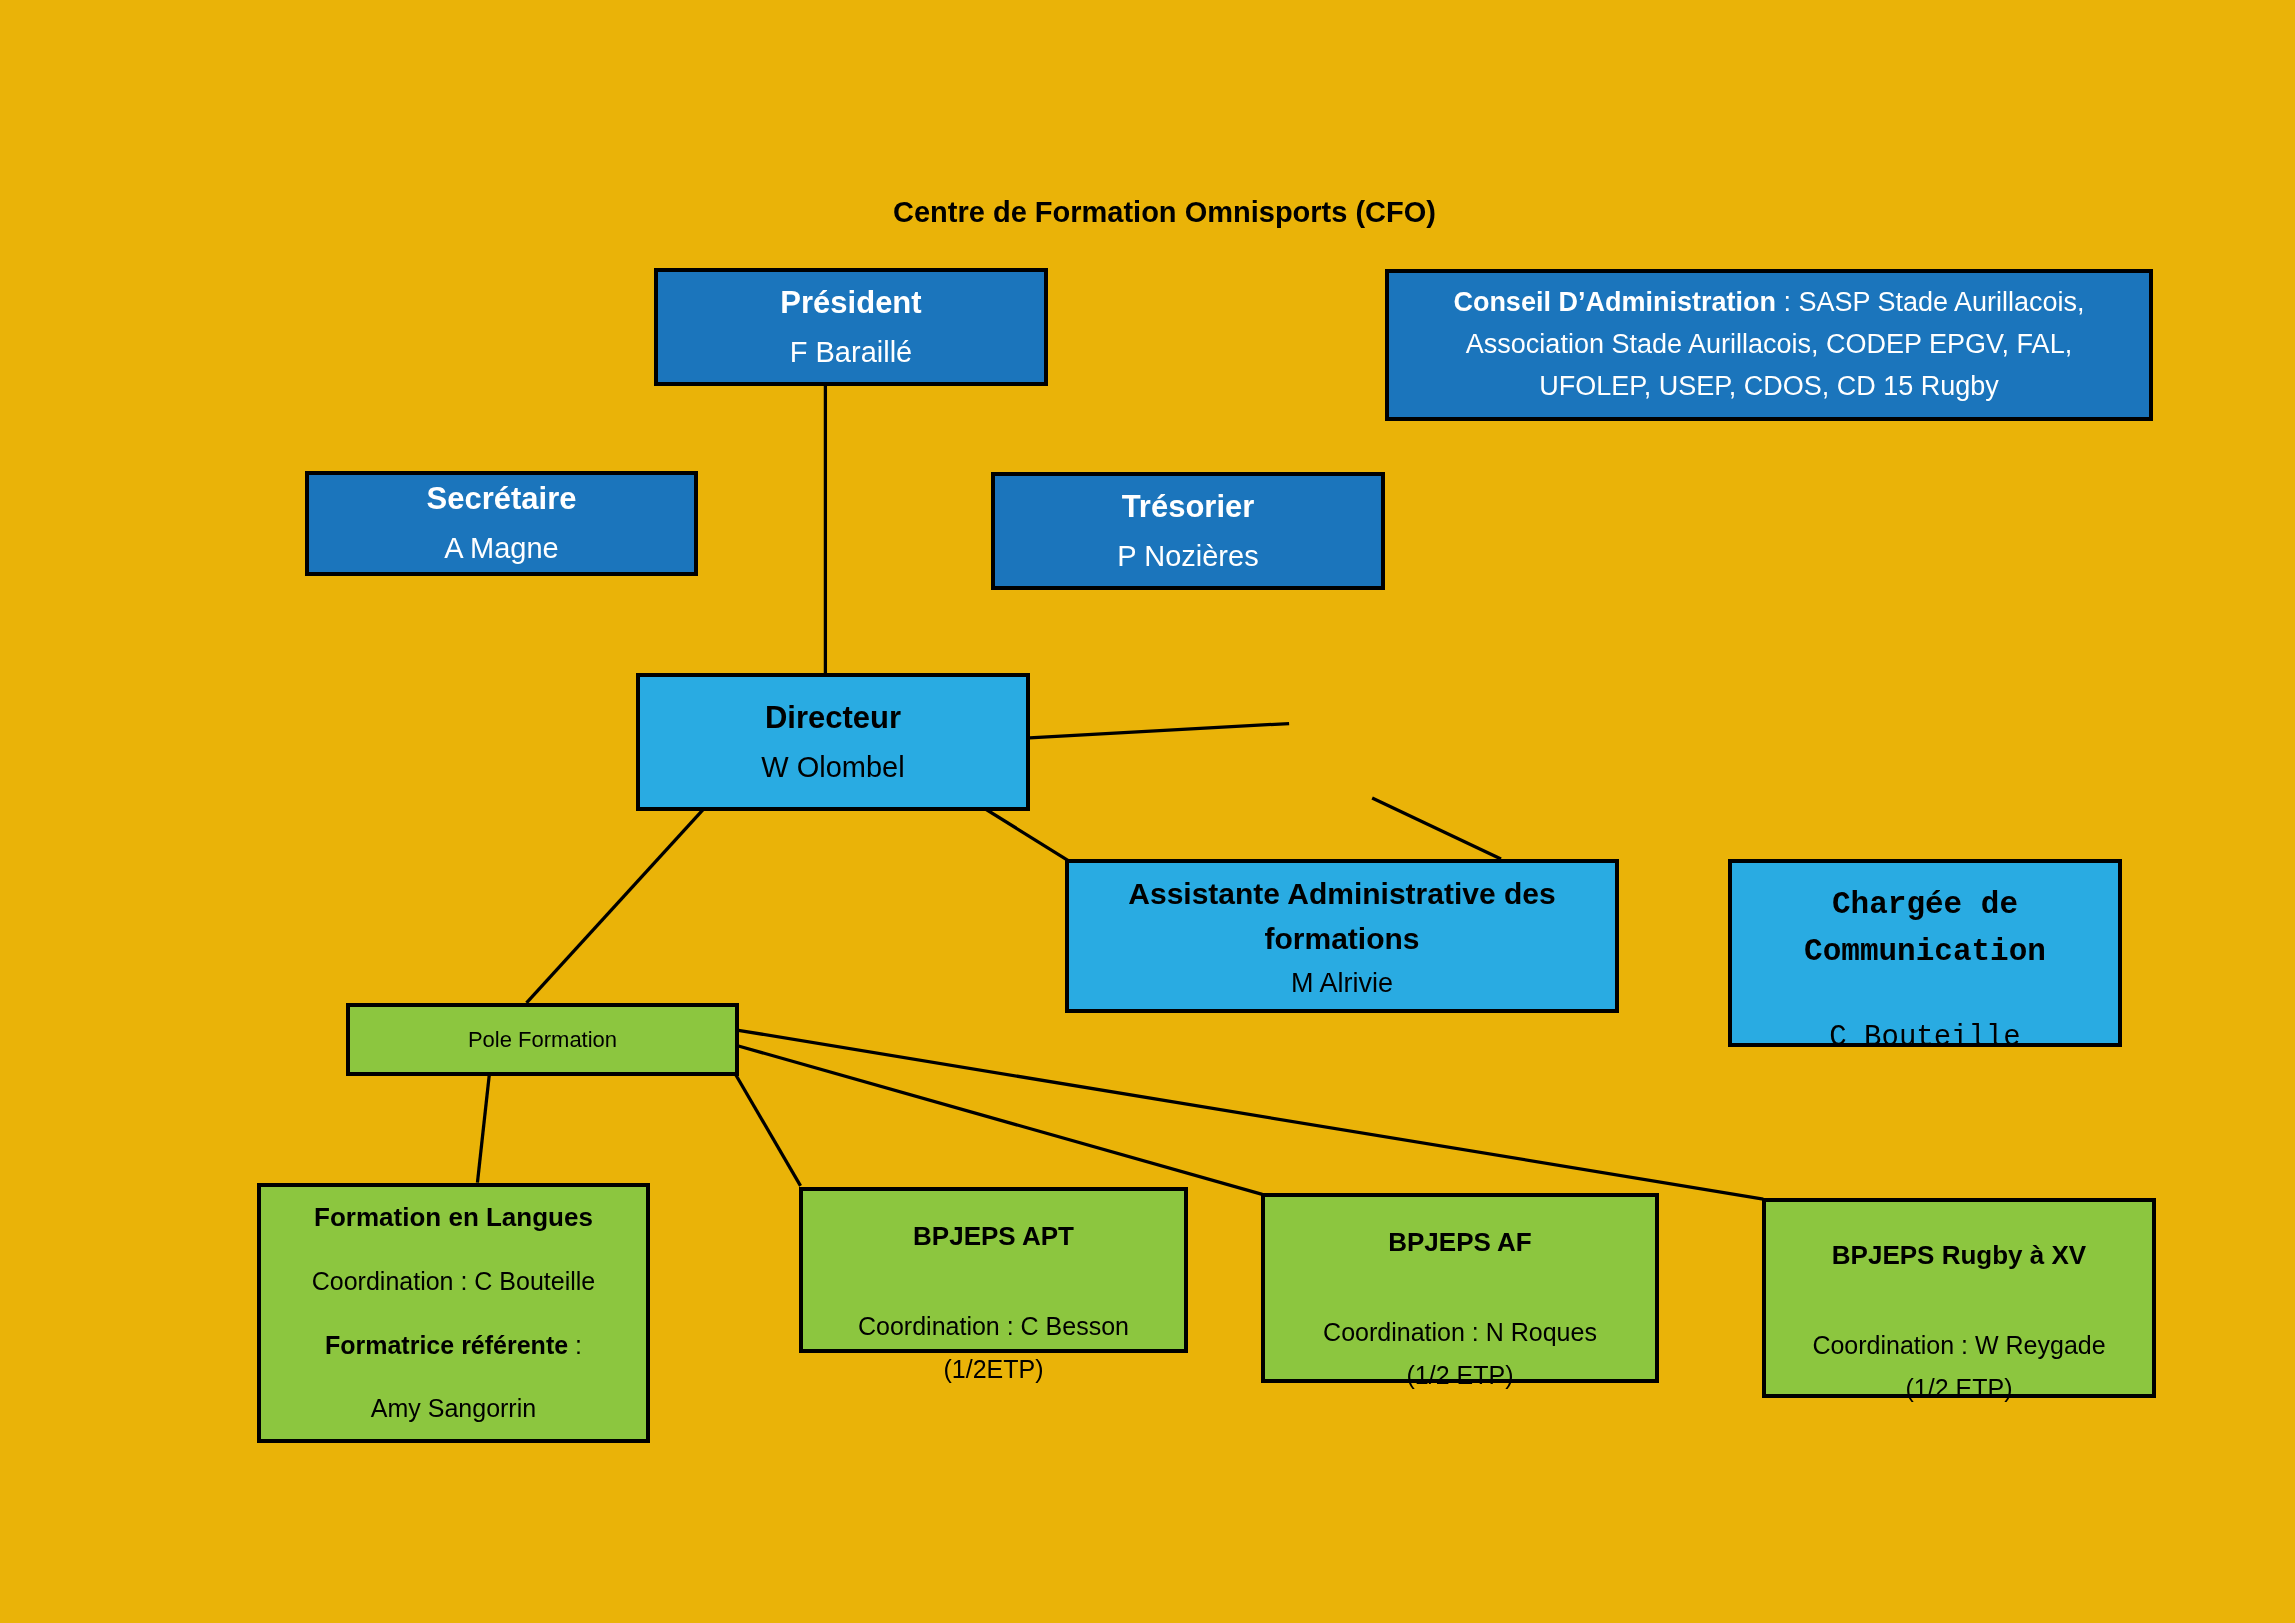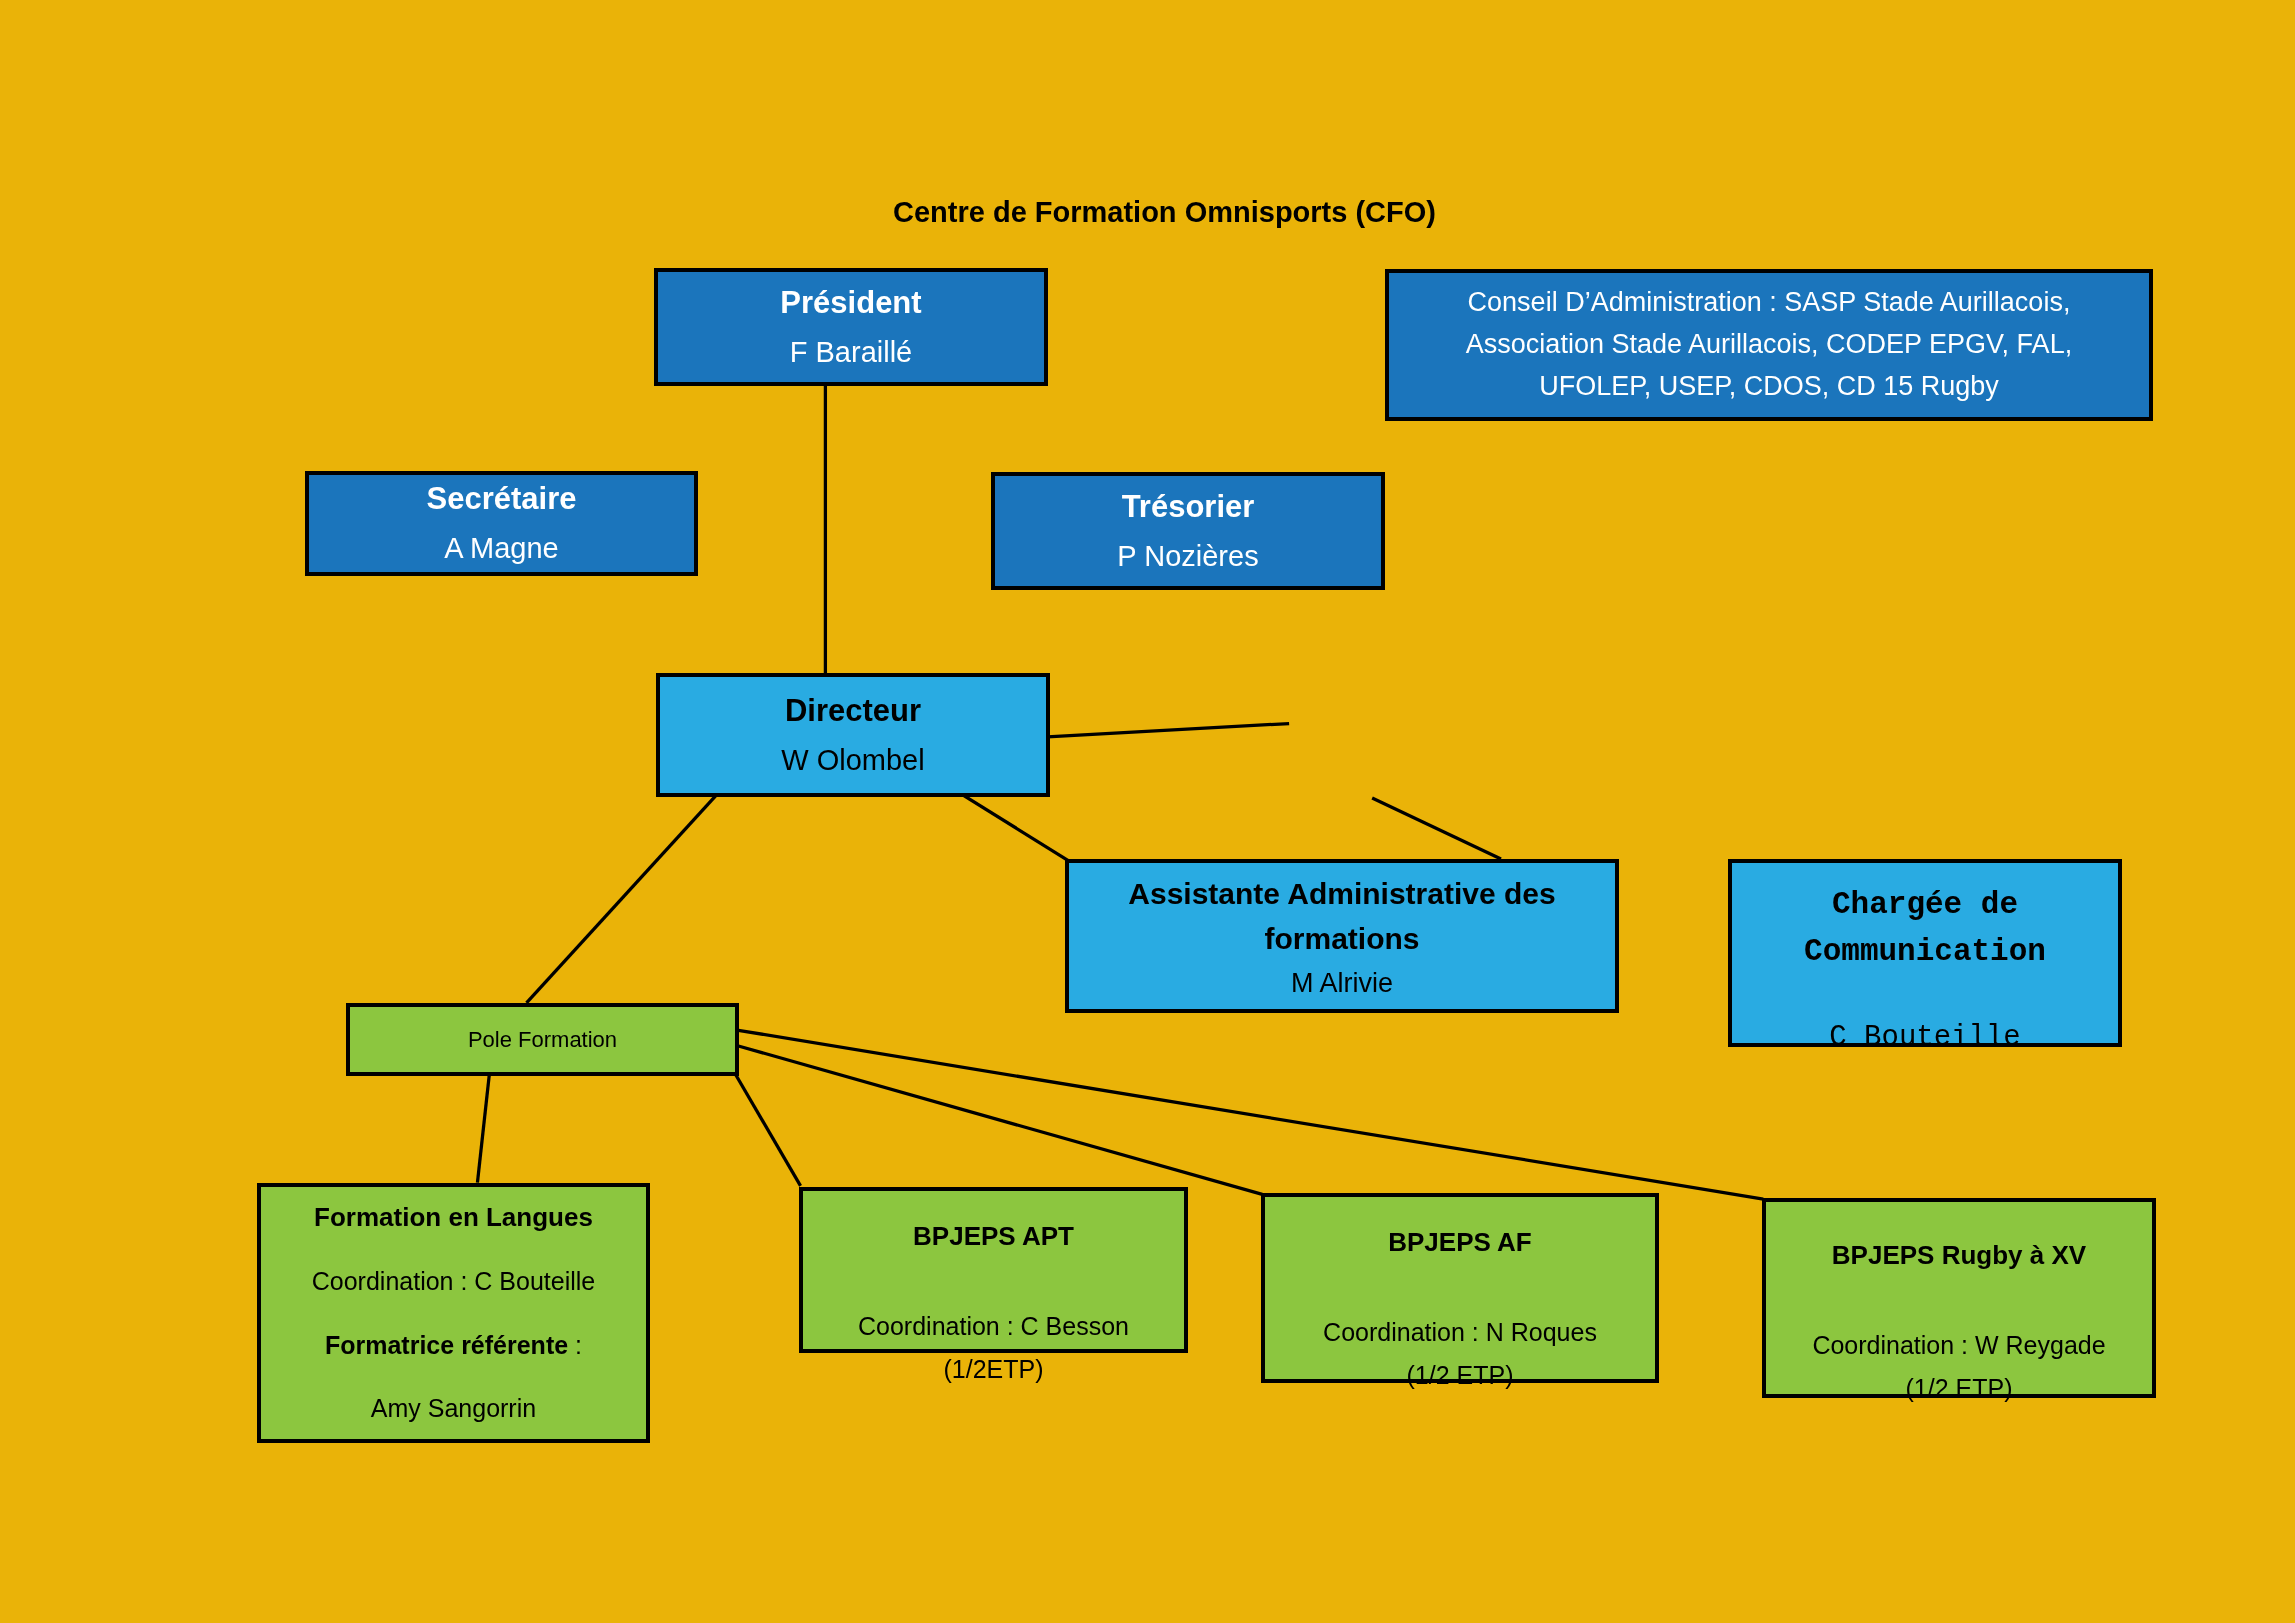--- a/index.html
+++ b/index.html
@@ -29,21 +29,21 @@
   }
   .dark{background:#1B75BC;color:#ffffff;}
   .light{background:#29ABE2;color:#000000;}
   .green{background:#8CC63F;color:#000000;}
   .role{font-size:31px;font-weight:bold;}
   .name{font-size:29px;font-weight:normal;margin-top:9.2px;}
   .conseil-text{
     font-size:27px;line-height:1.55;
     padding:0 26px;font-weight:normal;
   }
-  .conseil-text .b{font-weight:normal;}
+  .conseil-text .b{font-weight:bold;}
   .role-wrap{font-size:30px;font-weight:bold;line-height:1.5;padding:0 19.6px;}
   .chargee{justify-content:flex-start;padding-top:19px;font-family:Liberation Mono, monospace;}
   .chargee .name{margin-top:43px;}
   .pf-label{font-size:22px;font-weight:normal;}
   .leaf-role{font-size:26px;font-weight:bold;}
   .leaf-body{display:flex;flex-direction:column;gap:10.5px;margin-top:56px;font-size:25px;font-weight:normal;}
   .leaf{justify-content:flex-start;padding-top:29px;line-height:1.3;}
   .fel{justify-content:center;gap:30px;padding:6.5px 13px;}
   .fel .leaf-role{margin:0;}
   .fel .line{font-size:25px;font-weight:normal;}
@@ -80,21 +80,21 @@
   <div class="box dark" style="left:305px;top:471px;width:393px;height:105px">
     <div class="role">Secrétaire</div>
     <div class="name">A Magne</div>
   </div>
 
   <div class="box dark" style="left:991px;top:472px;width:394px;height:118px">
     <div class="role">Trésorier</div>
     <div class="name">P Nozières</div>
   </div>
 
-  <div class="box light" style="left:656px;top:673px;width:394px;height:124px">
+  <div class="box light" style="left:636px;top:673px;width:394px;height:138px">
     <div class="role">Directeur</div>
     <div class="name">W Olombel</div>
   </div>
 
 
   <div class="box light" style="left:1065px;top:859px;width:554px;height:154px">
     <div class="role-wrap">Assistante Administrative des formations</div>
     <div class="name" style="margin-top:3.9px;font-size:27px">M Alrivie</div>
   </div>
 

